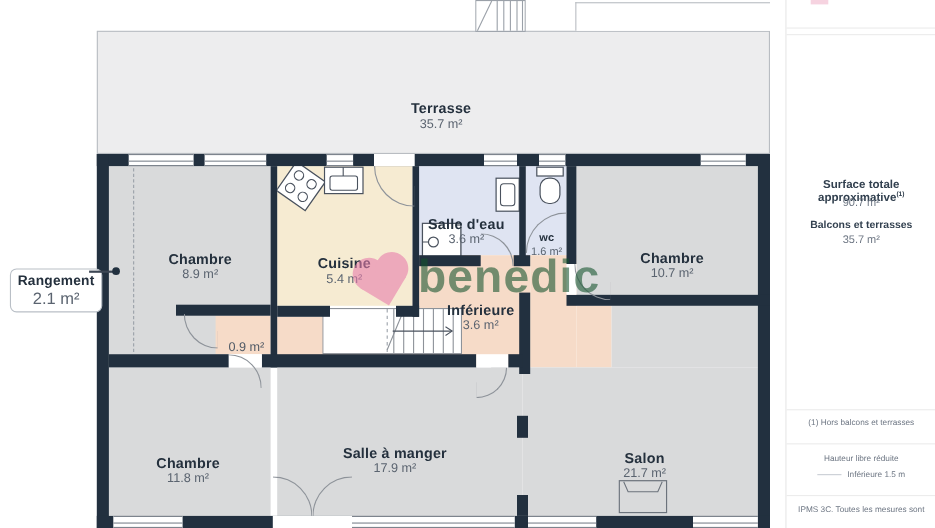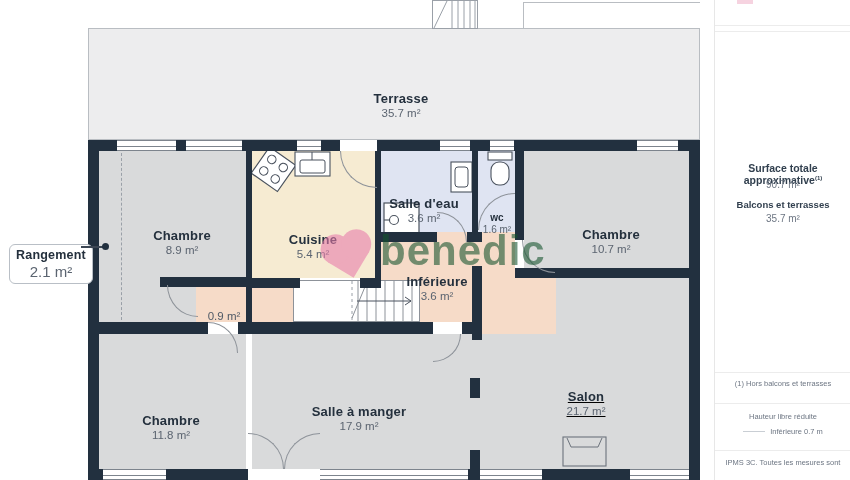--- a/index.html
+++ b/index.html
@@ -234,21 +234,21 @@
     <span>0.9 m²</span>
   </div>
   <div class="lbl" style="left:171px;top:399px;">
     <div class="lname">Chambre</div>
     <div class="larea">11.8 m²</div>
   </div>
   <div class="lbl" style="left:359px;top:390px;">
     <div class="lname">Salle à manger</div>
     <div class="larea">17.9 m²</div>
   </div>
-  <div class="lbl" style="left:586px;top:375px;text-decoration:underline;">
+  <div class="lbl" style="left:586px;top:395px;">
     <div class="lname">Salon</div>
     <div class="larea">21.7 m²</div>
   </div>
 
   <div class="callout" style="left:9px;top:244px;width:70px;">
     <div class="lname">Rangement</div>
     <div class="larea">2.1 m²</div>
   </div>
   <div class="leader" style="left:81px;top:246px;width:24px;"></div>
   <div class="leader-dot" style="left:102px;top:243px;"></div>
@@ -271,20 +271,20 @@
     <div class="sb-block sb-value" style="top:179px;">90.7 m²</div>
     <div class="sb-block sb-sub" style="top:199px;">Balcons et terrasses</div>
     <div class="sb-block sb-value" style="top:213px;">35.7 m²</div>
 
     <div class="sb-line" style="top:372px;"></div>
     <div class="sb-block sb-small" style="top:379px;">(1) Hors balcons et terrasses</div>
     <div class="sb-line" style="top:403px;"></div>
     <div class="sb-block sb-small" style="top:412px;">Hauteur libre réduite</div>
     <div class="sb-block sb-legendrow" style="top:427px;">
       <span class="sb-dash"></span>
-      <span class="sb-small">Inférieure 0.7 m</span>
+      <span class="sb-small">Inférieure 1.5 m</span>
     </div>
     <div class="sb-line" style="top:450px;"></div>
     <div class="sb-block sb-disc" style="top:458px;">
       <div>IPMS 3C. Toutes les mesures sont</div>
     </div>
   </aside>
 </div>
 
 </body></html>

